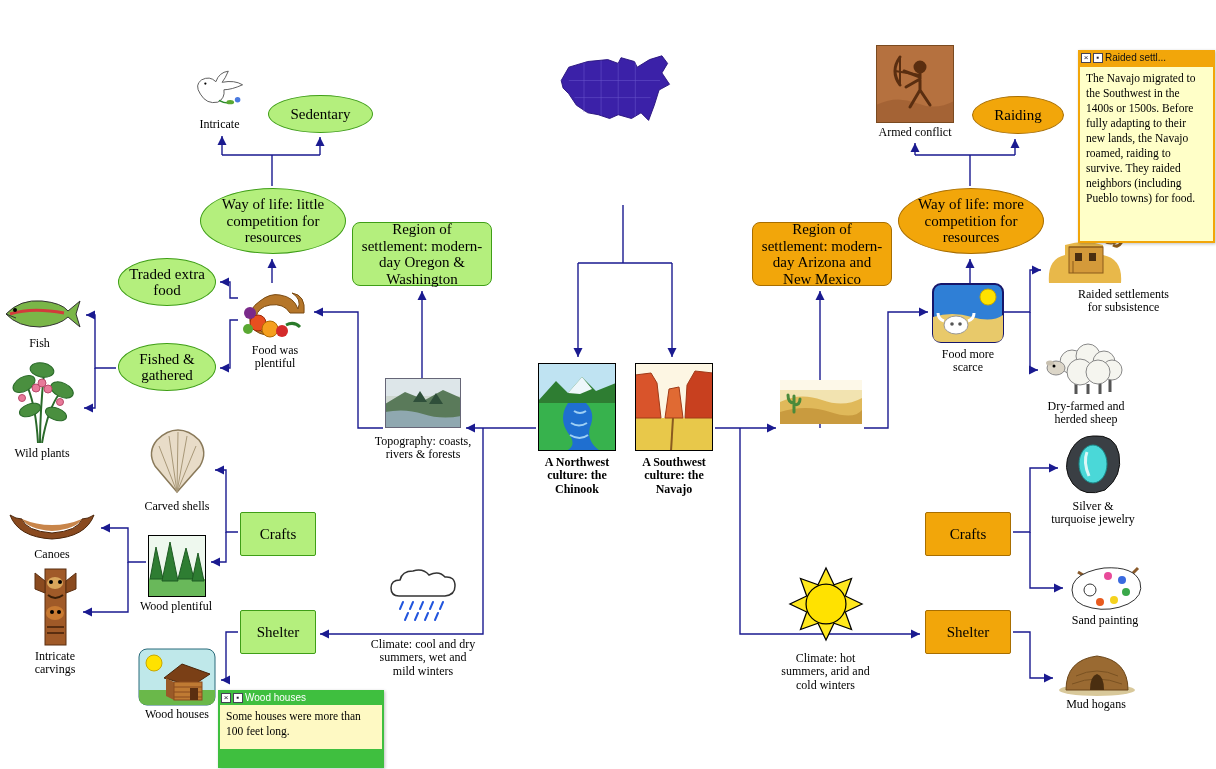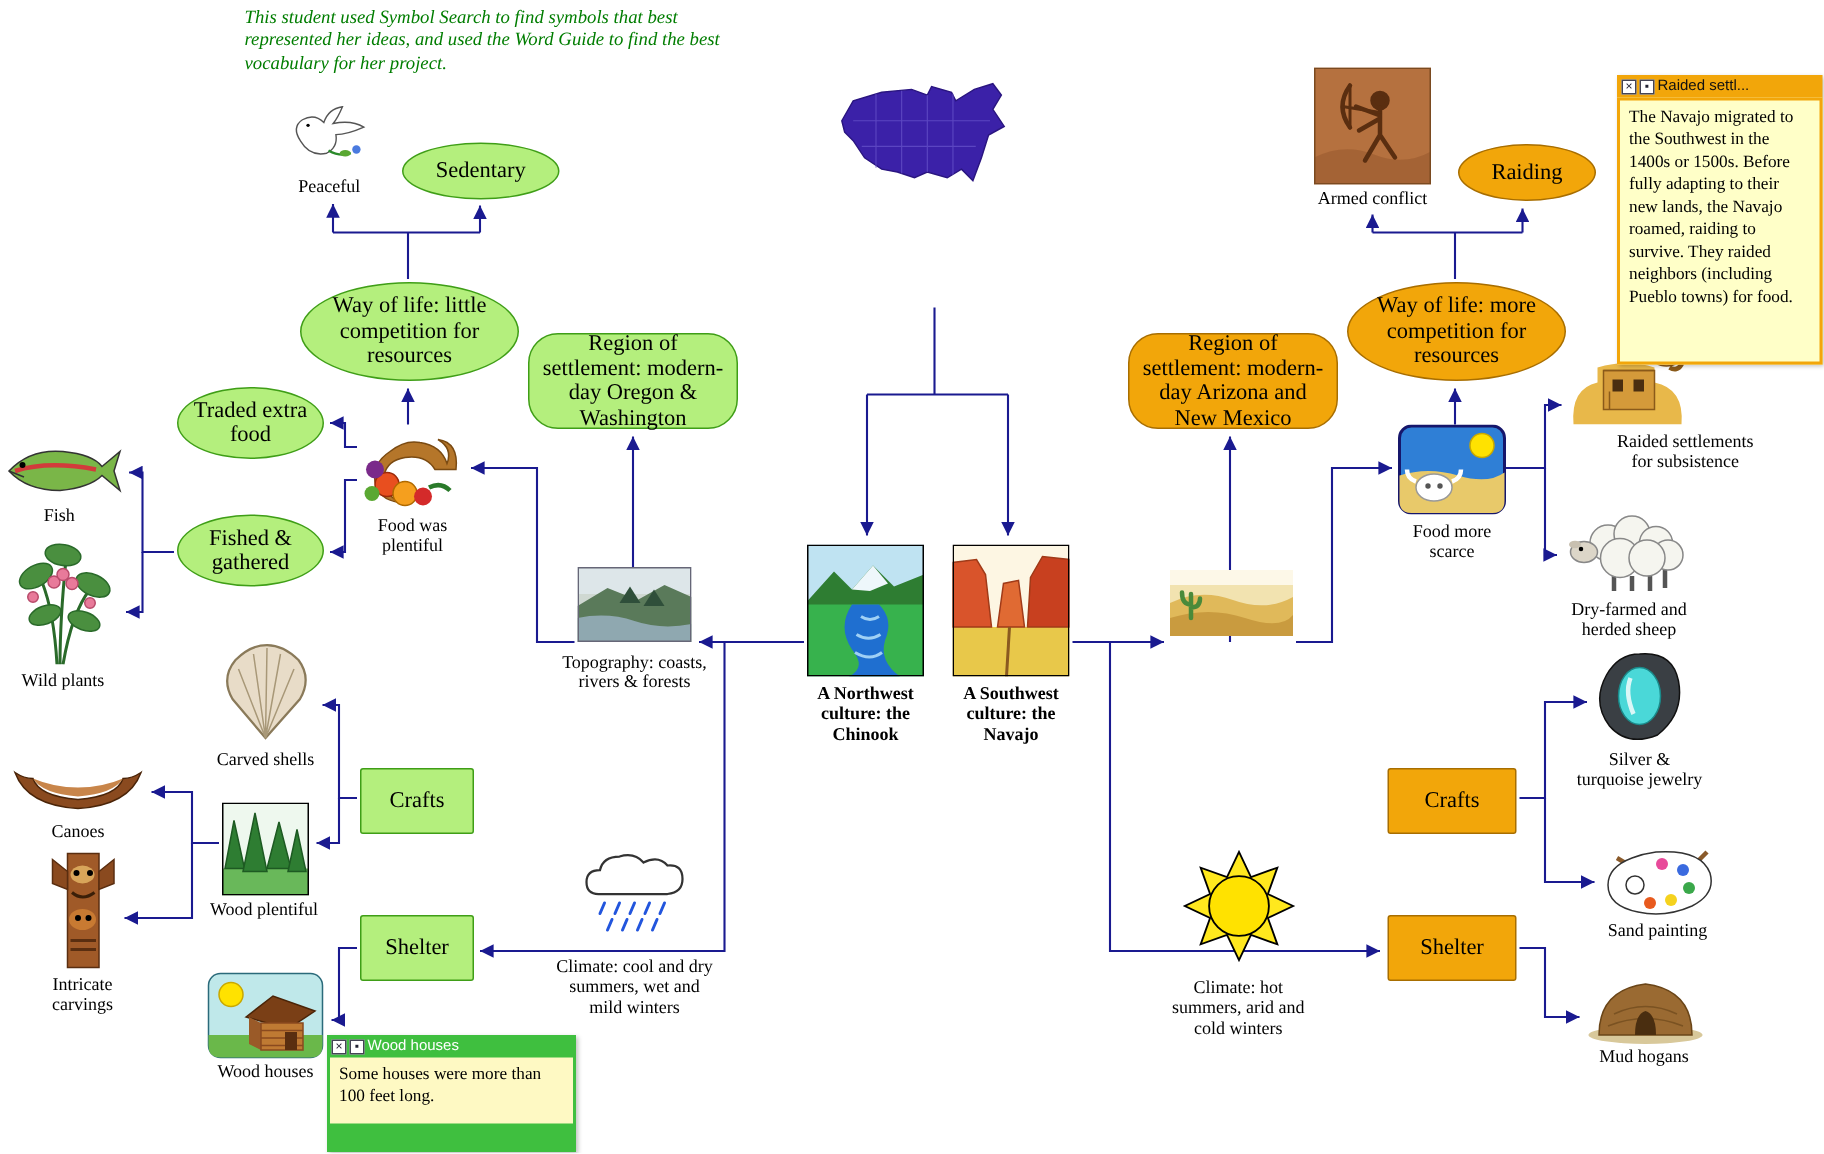--- a/index.html
+++ b/index.html
@@ -9,21 +9,21 @@
   .connectors { position: absolute; left: 0; top: 0; z-index: 1; }
   .img { position: absolute; z-index: 2; }
   .img svg { display: block; width: 100%; height: 100%; }
   .caption { position: absolute; z-index: 3; text-align: center; font-size: 12px; line-height: 1.12; color: #000; }
   .bold { font-weight: bold; font-family: Liberation Serif, serif; }
   .shape { position: absolute; z-index: 2; display: flex; align-items: center; justify-content: center;
            text-align: center; font-size: 15px; line-height: 1.1; padding: 2px 8px; }
   .green  { background: #b4ef7d; border: 1.5px solid #3f9e17; }
   .orange { background: #f2a60a; border: 1.5px solid #a86e00; }
   .ellipse { border-radius: 50%; }
-  .rrect { border-radius: 20px; }
+  .rrect { border-radius: 8px; }
   .rect  { border-radius: 2px; }
   .annotation { position: absolute; left: 163px; top: 4px; width: 345px; font-size: 12.5px;
                 font-style: italic; color: #007d00; line-height: 1.22; z-index: 3; }
   .note { position: absolute; z-index: 4; box-shadow: 1px 1px 3px rgba(0,0,0,0.25); }
   .note-bar { height: 15px; display: flex; align-items: center; gap: 2px; padding: 1px 3px;
               font-family: "Liberation Sans", sans-serif; font-size: 10px; white-space: nowrap; overflow: hidden; }
   .nbtn { width: 10px; height: 10px; background: #fff; border: 1px solid #445; font-size: 8px;
           line-height: 8px; text-align: center; color: #223; flex: 0 0 auto; cursor: pointer; }
   .note-body { font-size: 11.5px; line-height: 1.3; padding: 4px 6px; }
   #note-raided { left: 1078px; top: 50px; width: 137px; background: #f2a60a; }
@@ -74,21 +74,20 @@
       <path marker-end="url(#arr)" d="M915,155 V143"></path>
       <path marker-end="url(#arr)" d="M1015,155 V139"></path>
       <path marker-end="url(#arr)" d="M1004,312 H1030 V270 H1041"></path>
       <path marker-end="url(#arr)" d="M1030,312 V370 H1038"></path>
       <path marker-end="url(#arr)" d="M1013,532 H1030 V468 H1058"></path>
       <path marker-end="url(#arr)" d="M1030,532 V588 H1063"></path>
       <path marker-end="url(#arr)" d="M1013,632 H1030 V678 H1053"></path>
     </g>
   </svg>
 
-  <div class="annotation">This student used Symbol Search to find symbols that best represented her ideas, and used the Word Guide to find the best vocabulary for her project.</div>
 
   <div class="img" style="left:552px;top:52px;width:140px;height:95px">
     <svg viewBox="0 0 140 100">
       <path fill="#3b21a8" stroke="#2a1580" d="M6,30 L14,16 L34,10 L55,8 L66,12 L69,6 L83,10 L86,16 L99,8 L112,4 L118,12 L112,22 L120,34 L109,40 L104,56 L98,72 L90,64 L80,70 L66,66 L57,70 L45,66 L34,64 L22,56 L14,44 L8,38 Z"></path>
       <path stroke="#6a55cc" stroke-width="0.8" fill="none" opacity="0.7" d="M30,11 V63 M48,9 V67 M66,12 V66 M84,11 V68 M14,30 H110 M20,48 H100"></path>
     </svg>
   </div>
 
   <div class="img" style="left:538px;top:363px;width:78px;height:88px">
     <svg viewBox="0 0 78 88">
@@ -147,21 +146,21 @@
 
   <div class="img" style="left:188px;top:66px;width:62px;height:50px">
     <svg viewBox="0 0 100 80">
       <path fill="#fff" stroke="#555" stroke-width="1.5" d="M20,45 Q10,30 22,22 Q35,15 45,25 Q50,10 65,8 Q60,20 55,26 Q75,22 88,30 Q70,38 58,38 Q60,52 48,58 Q30,62 20,45 Z"></path>
       <circle cx="28" cy="28" r="1.8" fill="#000"></circle>
       <path d="M50,55 Q62,62 74,58" stroke="#2a8a2a" stroke-width="2.5" fill="none"></path>
       <ellipse cx="68" cy="58" rx="6" ry="3.5" fill="#5aa832"></ellipse>
       <circle cx="80" cy="54" r="4.5" fill="#4a7adf"></circle>
     </svg>
   </div>
-  <div class="caption" style="left:192px;top:118px;width:55px">Peaceful</div>
+  <div class="caption" style="left:192px;top:118px;width:55px">Intricate</div>
 
   <div class="shape green ellipse" style="left:118px;top:258px;width:98px;height:48px">Traded extra food</div>
   <div class="shape green ellipse" style="left:118px;top:343px;width:98px;height:48px">Fished &amp; gathered</div>
 
   <div class="img" style="left:2px;top:295px;width:80px;height:38px">
     <svg viewBox="0 0 80 38">
       <path d="M4,19 Q18,4 40,6 Q60,8 66,16 L78,6 L74,19 L78,32 L66,22 Q58,30 38,32 Q16,32 4,19 Z" fill="#7ab648" stroke="#333"></path>
       <path d="M8,19 Q30,12 62,18" stroke="#d23b3b" stroke-width="3" fill="none"></path>
       <circle cx="13" cy="15" r="2" fill="#000"></circle>
       <path d="M4,19 L14,23" stroke="#333"></path>

